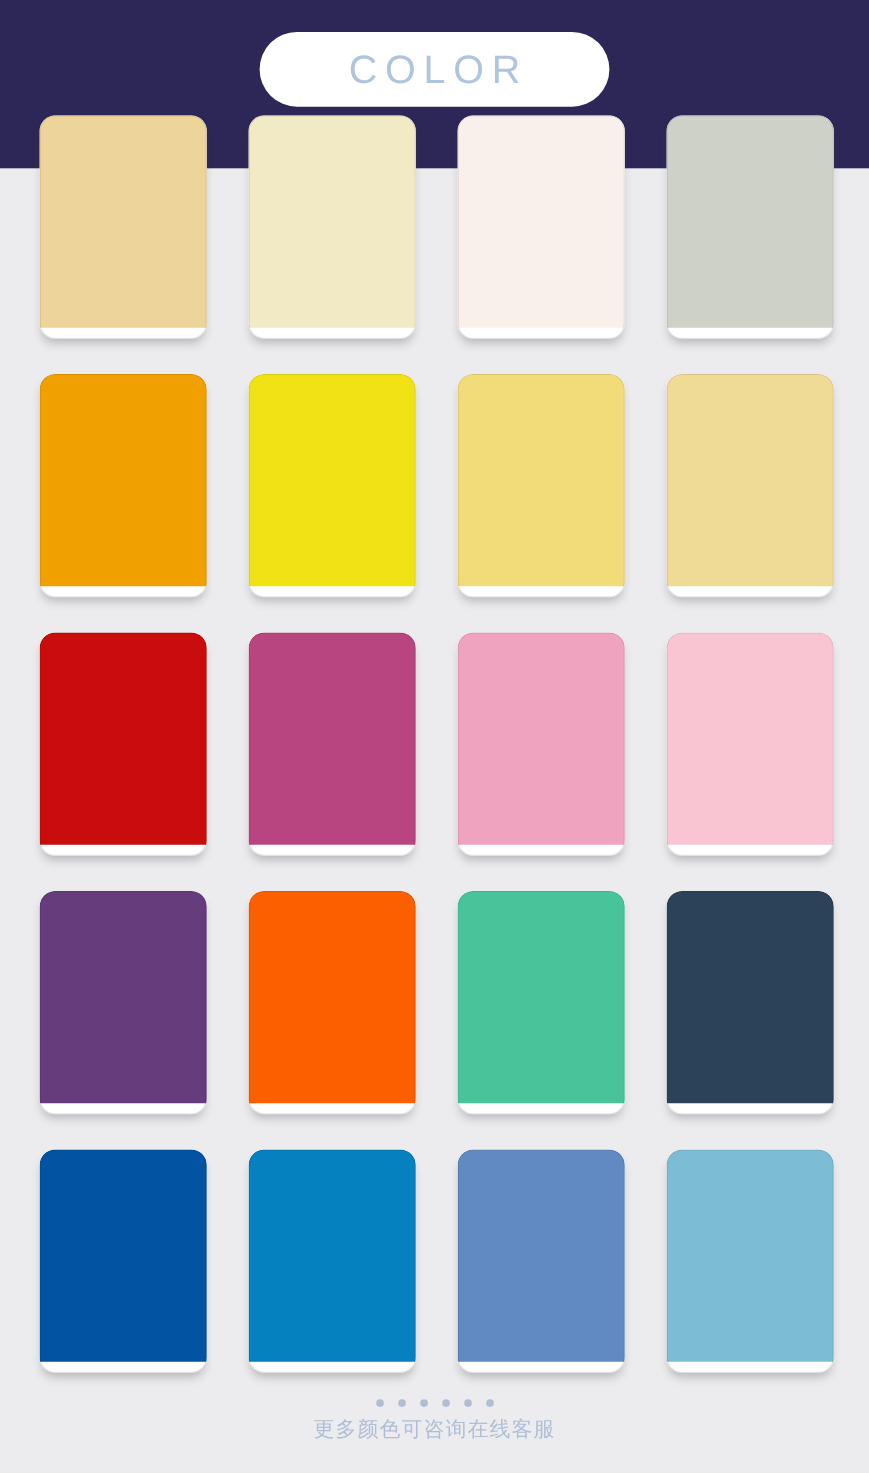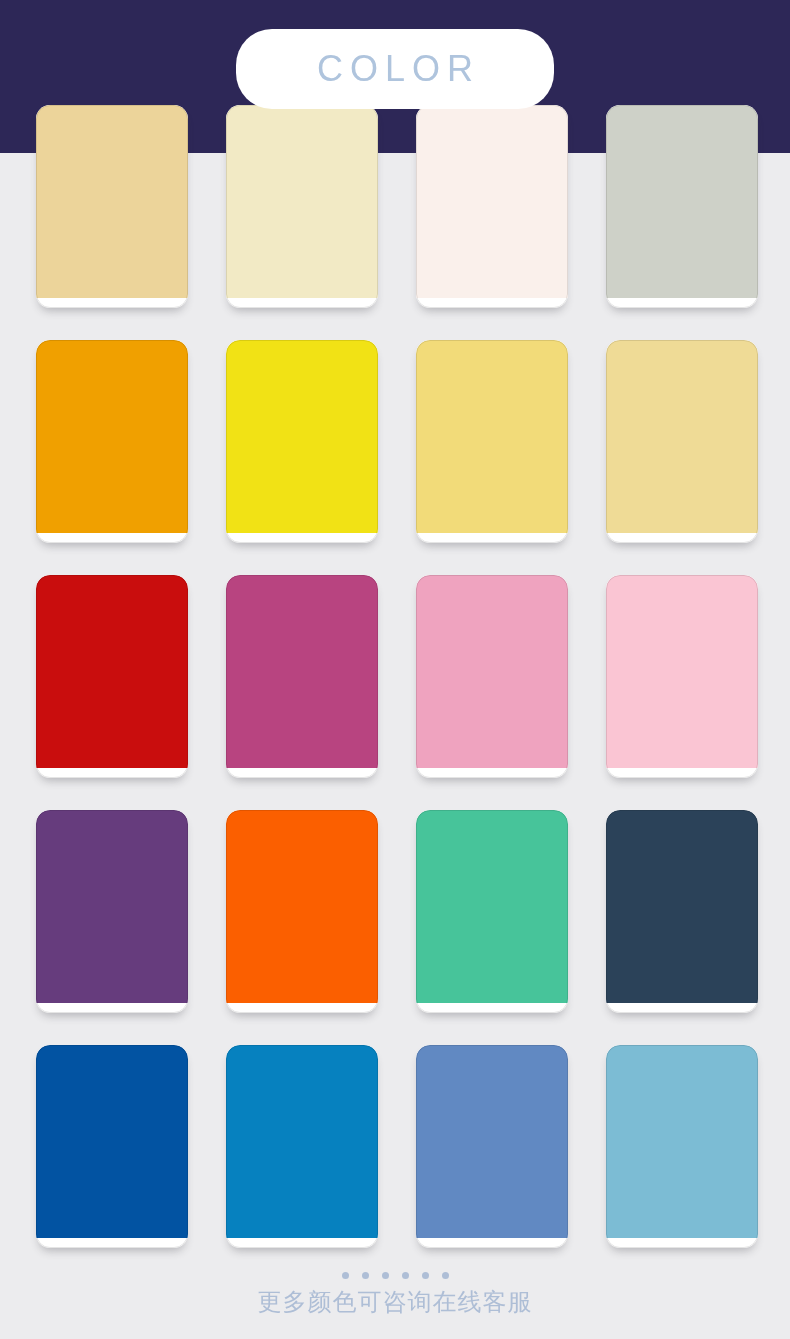--- a/index.html
+++ b/index.html
@@ -23,21 +23,21 @@
     width: 790px;
     height: 153px;
     background: #2d2757;
     z-index: 1;
   }
   .title-pill {
     position: absolute;
     left: 236px;
     top: 29px;
     width: 318px;
-    height: 80px;
+    height: 68px;
     background: #ffffff;
     border-radius: 36px;
     z-index: 3;
     display: flex;
     align-items: center;
     justify-content: center;
   }
   .title-text {
     font-size: 36px;
     letter-spacing: 7px;
@@ -116,21 +116,21 @@
     gap: 13px;
     margin-bottom: 11px;
   }
   .dot {
     width: 7px;
     height: 7px;
     border-radius: 50%;
     background: #aebed6;
   }
   .footer-text {
-    font-size: 24px;
+    font-size: 19px;
     color: #aebed6;
     letter-spacing: 1px;
     line-height: 1;
   }
 </style>
 </head>
 <body>
 
 <div class="header-band"></div>
 

